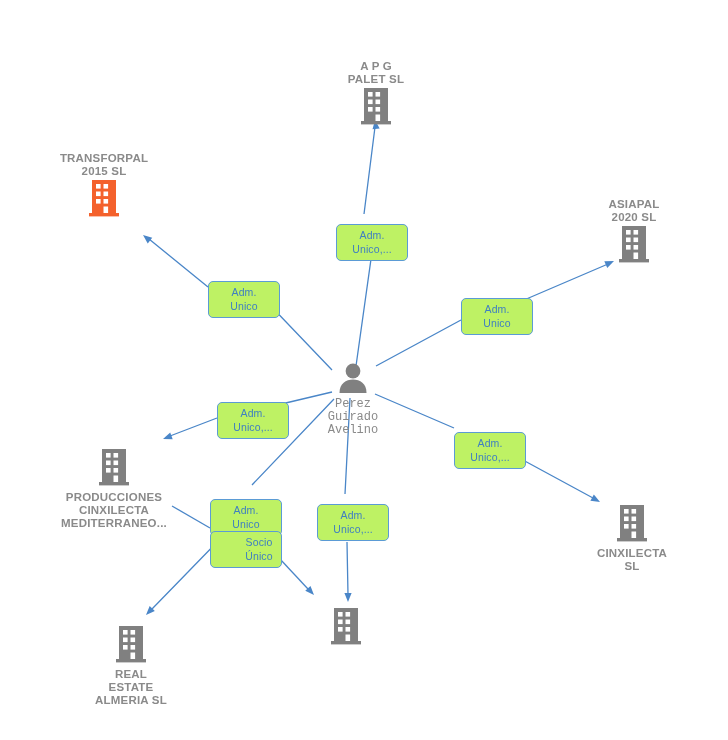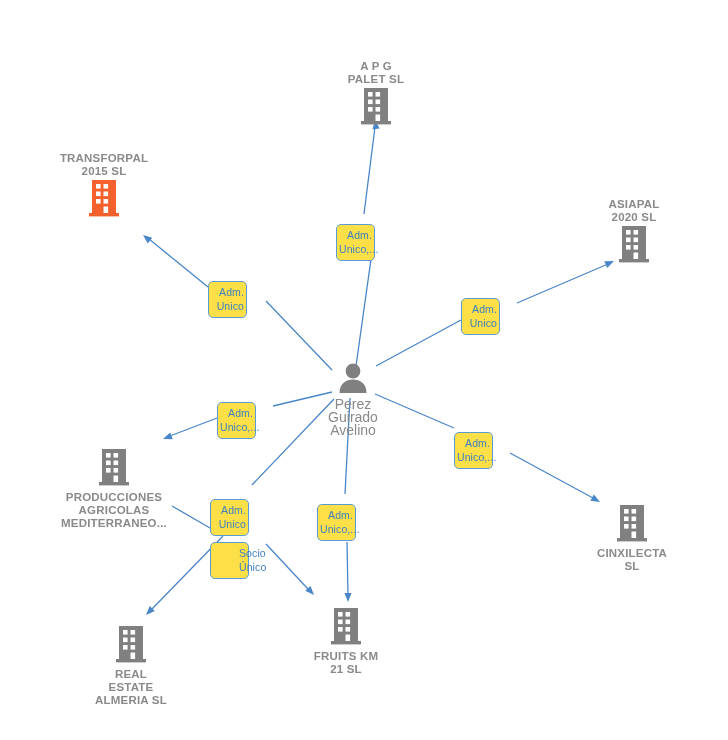--- a/index.html
+++ b/index.html
@@ -33,40 +33,41 @@
   .node-label {
     font-size: 11.5px;
     color: #8a8a8a;
     line-height: 13px;
     letter-spacing: 0.2px;
     white-space: pre-line;
     font-weight: bold;
   }
   .node-label.plain {
     font-weight: normal;
-    font-size: 14px;
+    font-size: 12px;
     letter-spacing: 0;
+    font-family: Liberation Mono, monospace;
   }
   .node-icon {
     display: block;
     margin: 0 auto;
   }
   .edge-label {
     position: absolute;
     box-sizing: border-box;
     border: 1px solid #5b9bd5;
     border-radius: 5px;
-    background: #fde047;
+    background: #bef264;
     color: #3f7fc1;
     font-size: 10.5px;
     line-height: 14px;
-    text-align: right;
+    text-align: center;
     padding: 3px 2px 4px 2px;
     white-space: pre-line;
-    width: 39px;
+    width: 72px;
     margin-left: -28px;
     letter-spacing: 0.1px;
   }
   .watermark {
     position: absolute;
     right: 8px;
     bottom: 6px;
     font-size: 19px;
     line-height: 22px;
     white-space: nowrap;
@@ -186,21 +187,21 @@
               <rect x="9" y="6" width="4.6" height="4.6"></rect>
               <rect x="16.5" y="6" width="4.6" height="4.6"></rect>
               <rect x="9" y="13.5" width="4.6" height="4.6"></rect>
               <rect x="16.5" y="13.5" width="4.6" height="4.6"></rect>
               <rect x="9" y="21" width="4.6" height="4.6"></rect>
               <rect x="16.5" y="21" width="4.6" height="4.6"></rect>
               <rect x="16.5" y="28.5" width="4.6" height="6.5"></rect>
             </g>
           </svg></div>
         <div class="node-label">PRODUCCIONES
-AGRICOLAS
+CINXILECTA
 MEDITERRANEO...</div>
       </div>
       <div class="node" style="left: 632px; top: 503px;">
         <div class="node-icon"><svg width="34" height="40" viewBox="0 0 34 40">
             <rect x="5" y="2" width="24" height="33" fill="#808080"></rect>
             <rect x="2" y="35" width="30" height="3.4" fill="#808080"></rect>
             <g fill="#ffffff">
               <rect x="9" y="6" width="4.6" height="4.6"></rect>
               <rect x="16.5" y="6" width="4.6" height="4.6"></rect>
               <rect x="9" y="13.5" width="4.6" height="4.6"></rect>
@@ -238,37 +239,35 @@
             <g fill="#ffffff">
               <rect x="9" y="6" width="4.6" height="4.6"></rect>
               <rect x="16.5" y="6" width="4.6" height="4.6"></rect>
               <rect x="9" y="13.5" width="4.6" height="4.6"></rect>
               <rect x="16.5" y="13.5" width="4.6" height="4.6"></rect>
               <rect x="9" y="21" width="4.6" height="4.6"></rect>
               <rect x="16.5" y="21" width="4.6" height="4.6"></rect>
               <rect x="16.5" y="28.5" width="4.6" height="6.5"></rect>
             </g>
           </svg></div>
-        <div class="node-label">FRUITS KM
-21  SL</div>
       </div>
     </div>
   <div id="labels-layer">
       <div class="edge-label" style="left: 364px; top: 224px;">Adm.
 Unico,...</div>
       <div class="edge-label" style="left: 236px; top: 281px;">Adm.
 Unico</div>
       <div class="edge-label" style="left: 489px; top: 298px;">Adm.
 Unico</div>
       <div class="edge-label" style="left: 245px; top: 402px;">Adm.
 Unico,...</div>
       <div class="edge-label" style="left: 482px; top: 432px;">Adm.
 Unico,...</div>
       <div class="edge-label" style="left: 238px; top: 499px;">Adm.
 Unico</div>
-      <div class="edge-label" style="left: 238px; top: 542px; padding-left: 28px;">Socio
+      <div class="edge-label" style="left: 238px; top: 531px; padding-left: 28px;">Socio
 Único</div>
       <div class="edge-label" style="left: 345px; top: 504px;">Adm.
 Unico,...</div>
     </div>
 
 
 </div>
 
 </body></html>

